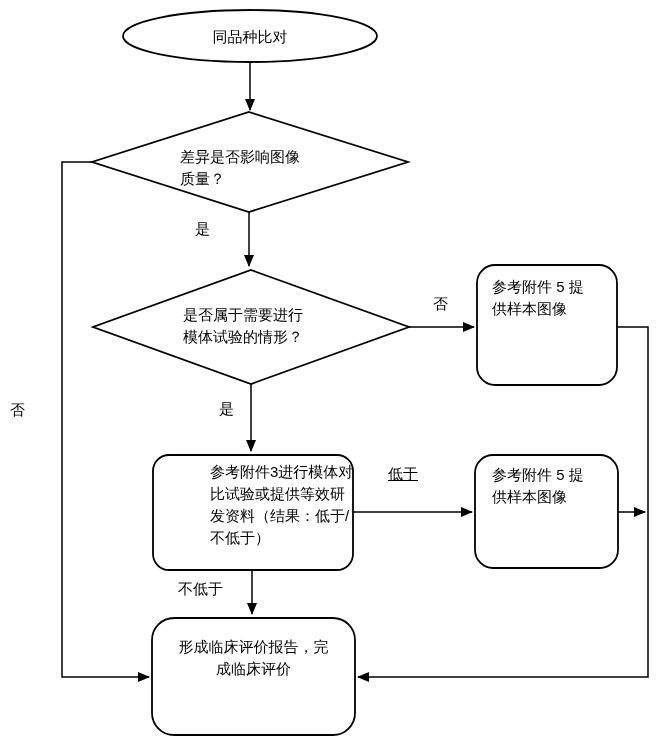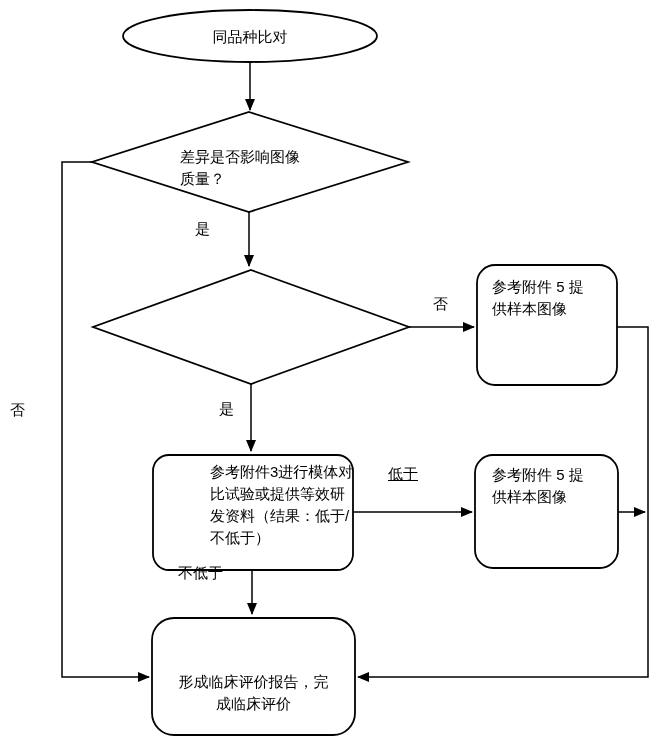--- a/index.html
+++ b/index.html
@@ -69,40 +69,42 @@
     <path class="edge" d="M252,570 L252,614" marker-end="url(#arrow)"></path>
     <path class="edge" d="M617,327 L648,327 L648,677 L358,677" marker-end="url(#arrow)"></path>
     <path class="edge" d="M92,162 L62,162 L62,677 L149,677" marker-end="url(#arrow)"></path>
   </svg>
 
   <div class="lbl center" style="left:123px; top:26px; width:254px;">同品种比对</div>
 
   <div class="lbl" style="left:180px; top:146px;">差异是否影响图像
 质量？</div>
 
+  <div class="lbl" style="left:183px; top:304px;">是否属于需要进行
+模体试验的情形？</div>
 
   <div class="lbl" style="left:492px; top:276px;">参考附件 5 提
 供样本图像</div>
 
   <div class="lbl" style="left:167px; top:461px;margin-left:43px;">参考附件3进行模体对
 比试验或提供等效研
 发资料（结果：低于/
 不低于）</div>
 
   <div class="lbl" style="left:492px; top:464px;">参考附件 5 提
 供样本图像</div>
 
-  <div class="lbl center" style="left:152px; top:671px; width:203px;">形成临床评价报告，完
+  <div class="lbl center" style="left:152px; top:636px; width:203px;">形成临床评价报告，完
 成临床评价</div>
 
   <div class="lbl" style="left:195px; top:218px;">是</div>
 
   <div class="lbl" style="left:219px; top:398px;">是</div>
 
   <div class="lbl" style="left:433px; top:293px;">否</div>
 
   <div class="lbl" style="left:10px; top:399px;">否</div>
 
   <div class="lbl" style="left:388px; top:463px;text-decoration:underline;">低于</div>
 
-  <div class="lbl" style="left:178px; top:562px;">不低于</div>
+  <div class="lbl" style="left:178px; top:578px;">不低于</div>
 
 </div>
 
 </body></html>

